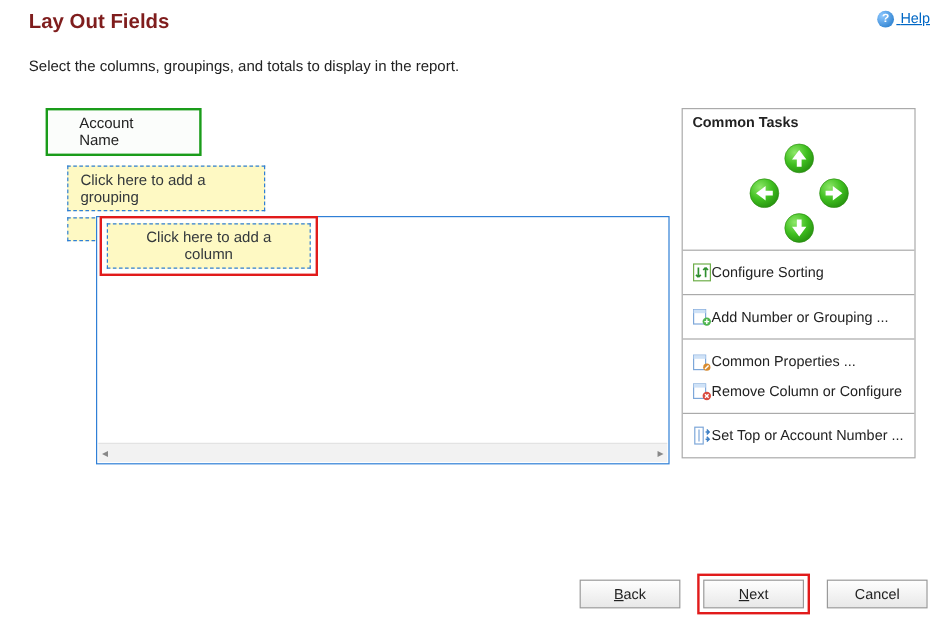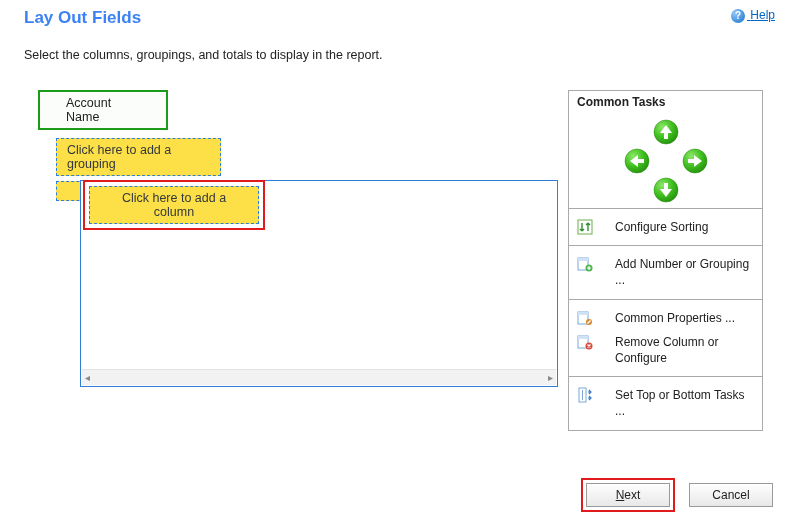--- a/index.html
+++ b/index.html
@@ -8,21 +8,21 @@
     padding: 0;
     font-family: "Segoe UI", Tahoma, sans-serif;
     font-size: 12px;
     color: #222;
     background: #fff;
     width: 793px;
     height: 520px;
     position: relative;
   }
   .title {
-    color: #3b82f6;
+    color: #7f1d1d;
     font-size: 17px;
     font-weight: 600;
     padding: 8px 0 0 24px;
   }
   .help-link {
     position: absolute;
     right: 18px;
     top: 8px;
     color: #0067c5;
     text-decoration: underline;
@@ -54,21 +54,21 @@
   }
   .field-box {
     border: 2px solid #1a9c1a;
     background: #fbfdfb;
     padding: 4px 26px;
     width: 130px;
     font-size: 12.5px;
   }
   .dashed {
     border: 1px dashed #2f7fd6;
-    background: #fde047;
+    background: #fef9c3;
     color: #33383c;
   }
   .grouping-row {
     margin-top: 8px;
     margin-left: 18px;
     display: flex;
     flex-direction: column;
     gap: 5px;
   }
   .grouping-box {
@@ -147,22 +147,22 @@
   .arrow-up    { left: 84px; top: 6px; }
   .arrow-down  { left: 84px; top: 64px; }
   .arrow-left  { left: 55px; top: 35px; }
   .arrow-right { left: 113px; top: 35px; }
   .task-group {
     border-top: 1px solid #aaa;
     padding: 6px 6px;
   }
   .task-item {
     display: flex;
-    align-items: flex-start;
-    gap: 22px;
+    align-items: flex-end;
+    gap: 0;
     padding: 4px 2px;
     cursor: pointer;
     font-size: 12px;
     line-height: 1.35;
   }
   .task-icon {
     width: 16px; height: 16px;
     flex: 0 0 16px;
     display: inline-flex;
     align-items: center;
@@ -316,23 +316,24 @@
   <div class="task-group">
     <div class="task-item">
       <span class="task-icon">
         <svg width="16" height="16" viewBox="0 0 16 16">
             <rect x="2" y="1" width="7" height="14" fill="#fff" stroke="#7da7d9"></rect>
             <path d="M5.5 3v10" stroke="#7da7d9"></path>
             <path d="M12 3l2 2-2 2M14 5h-3" stroke="#3a7dc4" stroke-width="1.2" fill="none"></path>
             <path d="M12 13l2-2-2-2M14 11h-3" stroke="#3a7dc4" stroke-width="1.2" fill="none"></path>
           </svg>
       </span>
-      <span>Set Top or Bottom Tasks ...</span>
+      <span>Set Top or Account Number ...</span>
     </div>
   </div>
 </div>
 
 <div class="footer-buttons">
+  <div class="btn"><span class="ul">B</span><span></span><span>ack</span></div>
   <span class="next-outline">
     <div class="btn"><span class="ul">N</span><span>ext</span></div>
   </span>
   <div class="btn">Cancel</div>
 </div>
 
 </body></html>

